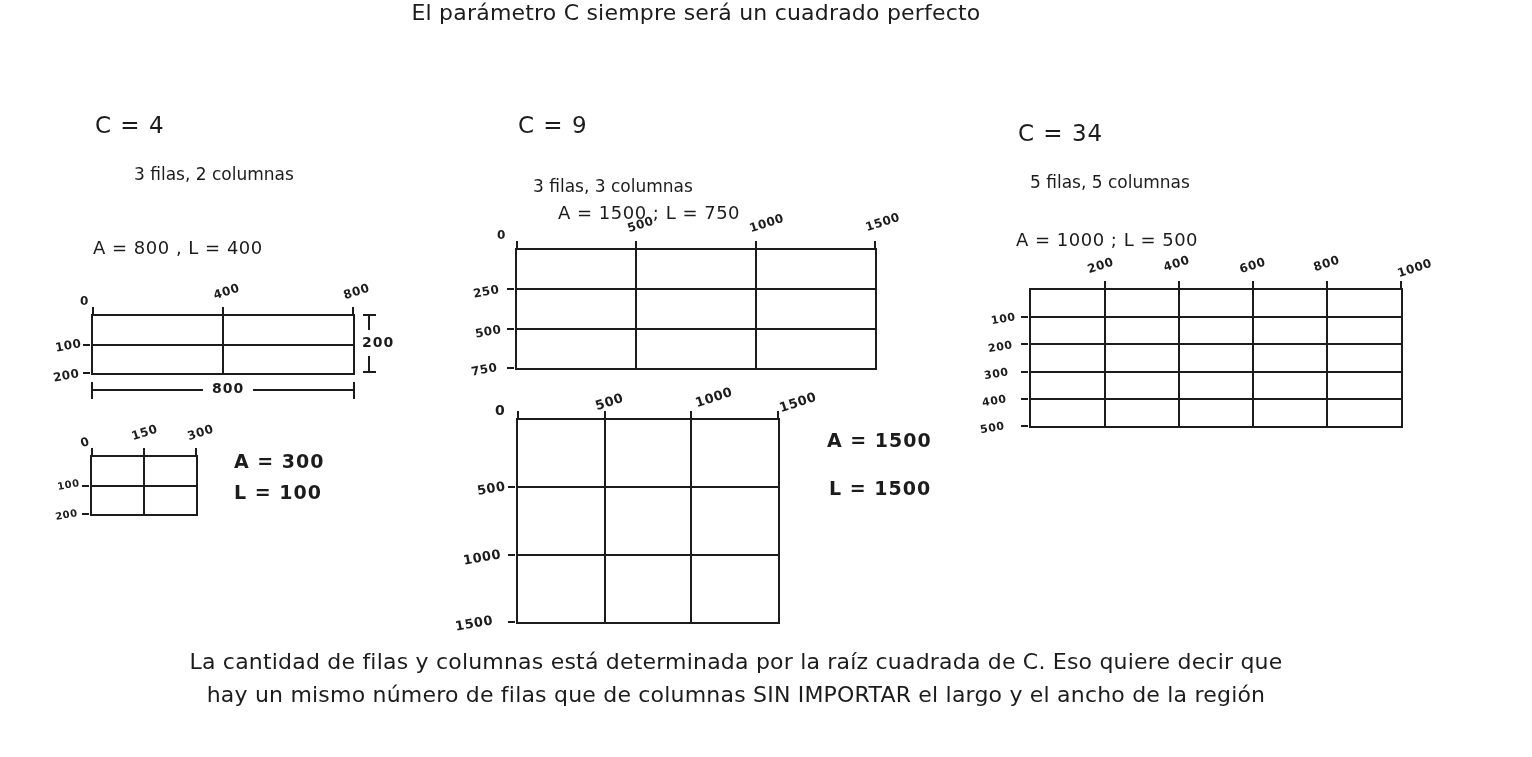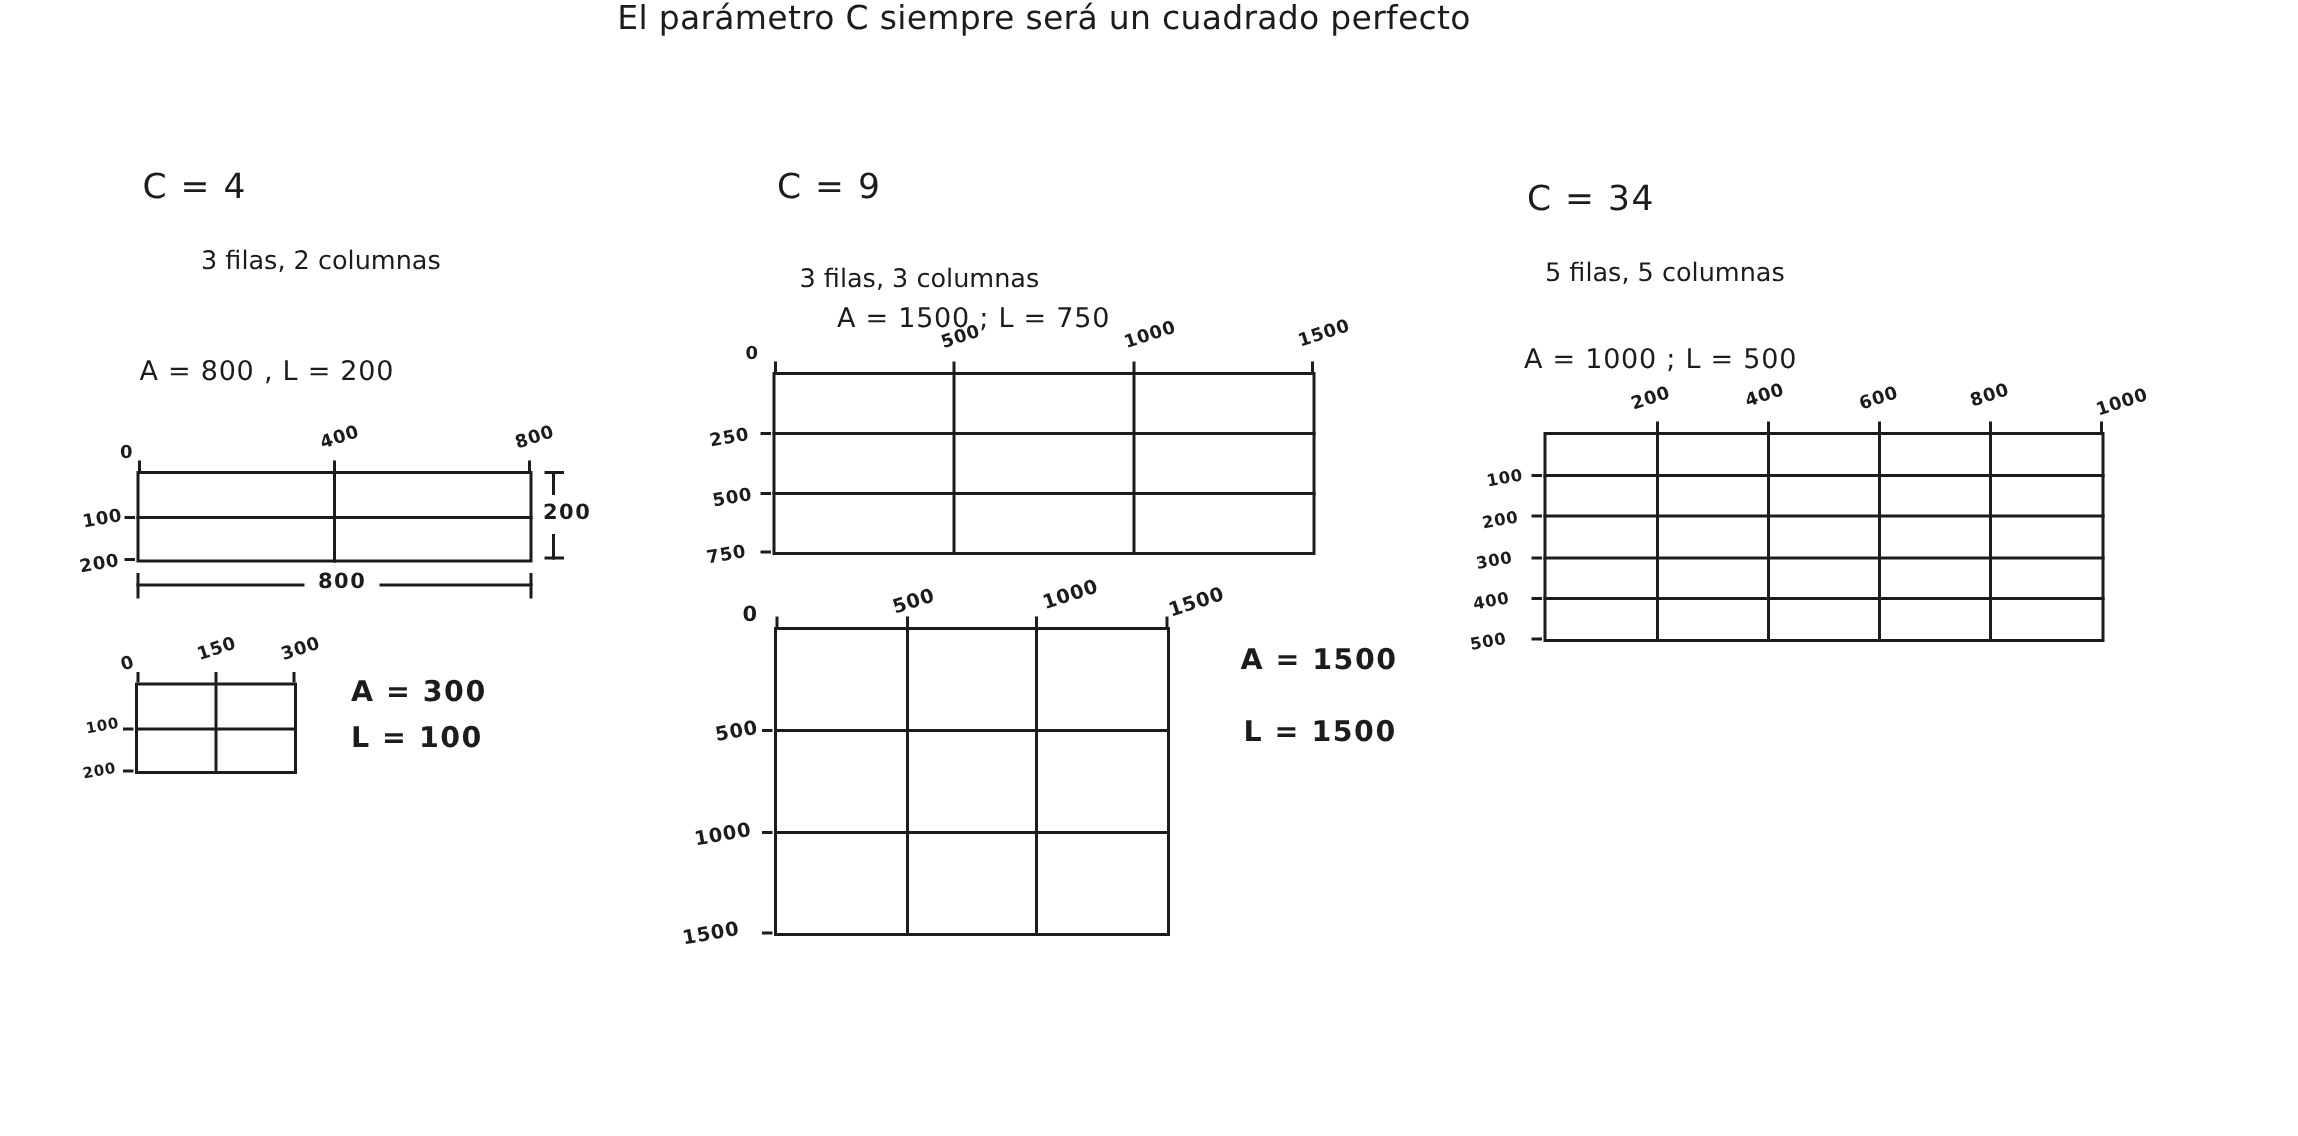--- a/index.html
+++ b/index.html
@@ -35,21 +35,21 @@
 </style>
 </head>
 <body>
 
 <div id="canvas">
 
   <div class="abs title-text" style="left:0; top:36; width:1392px; text-align:center;">El parámetro C siempre será un cuadrado perfecto</div>
 
   <div class="abs heading" style="left:95px; top:112px;">C = 4</div>
   <div class="abs subheading" style="left:134px; top:164px;">3 filas, 2 columnas</div>
-  <div class="abs annot" style="left:93px; top:237px;">A = 800 ,  L = 200</div>
+  <div class="abs annot" style="left:93px; top:237px;">A = 800 ,  L = 400</div>
 
   <div class="grid-box" style="left:91px; top:314px; width:264px; height:61px;">
       <div class="hl" style="top: 50%;"></div>
       <div class="vl" style="left: 50%;"></div>
       <div class="tt" style="left: 0%;"></div>
       <div class="tt" style="left: 50%;"></div>
       <div class="tt" style="left: 100%;"></div>
       <div class="tl" style="top: 50%;"></div>
       <div class="tl" style="top: 100%;"></div>
     </div>
@@ -163,14 +163,18 @@
   <span class="ticklbl rot-t" style="left:1166px; top:260px;">400</span>
   <span class="ticklbl rot-t" style="left:1242px; top:262px;">600</span>
   <span class="ticklbl rot-t" style="left:1316px; top:260px;">800</span>
   <span class="ticklbl rot-t" style="left:1400px; top:266px;">1000</span>
   <span class="ticklbl rot-l" style="left:992px; top:310px; font-size:11px;">100</span>
   <span class="ticklbl rot-l" style="left:989px; top:338px; font-size:11px;">200</span>
   <span class="ticklbl rot-l" style="left:985px; top:365px; font-size:11px;">300</span>
   <span class="ticklbl rot-l" style="left:983px; top:392px; font-size:11px;">400</span>
   <span class="ticklbl rot-l" style="left:981px; top:419px; font-size:11px;">500</span>
 
+  <div class="abs footer-text" style="left:40px; top:645px; width:1392px; text-align:center;">
+    <div>La cantidad de filas y columnas está determinada por la raíz cuadrada de C. Eso quiere decir que</div>
+    <div>hay un mismo número de filas que de columnas SIN IMPORTAR el largo y el ancho de la región</div>
+  </div>
 
 </div>
 
 </body></html>

